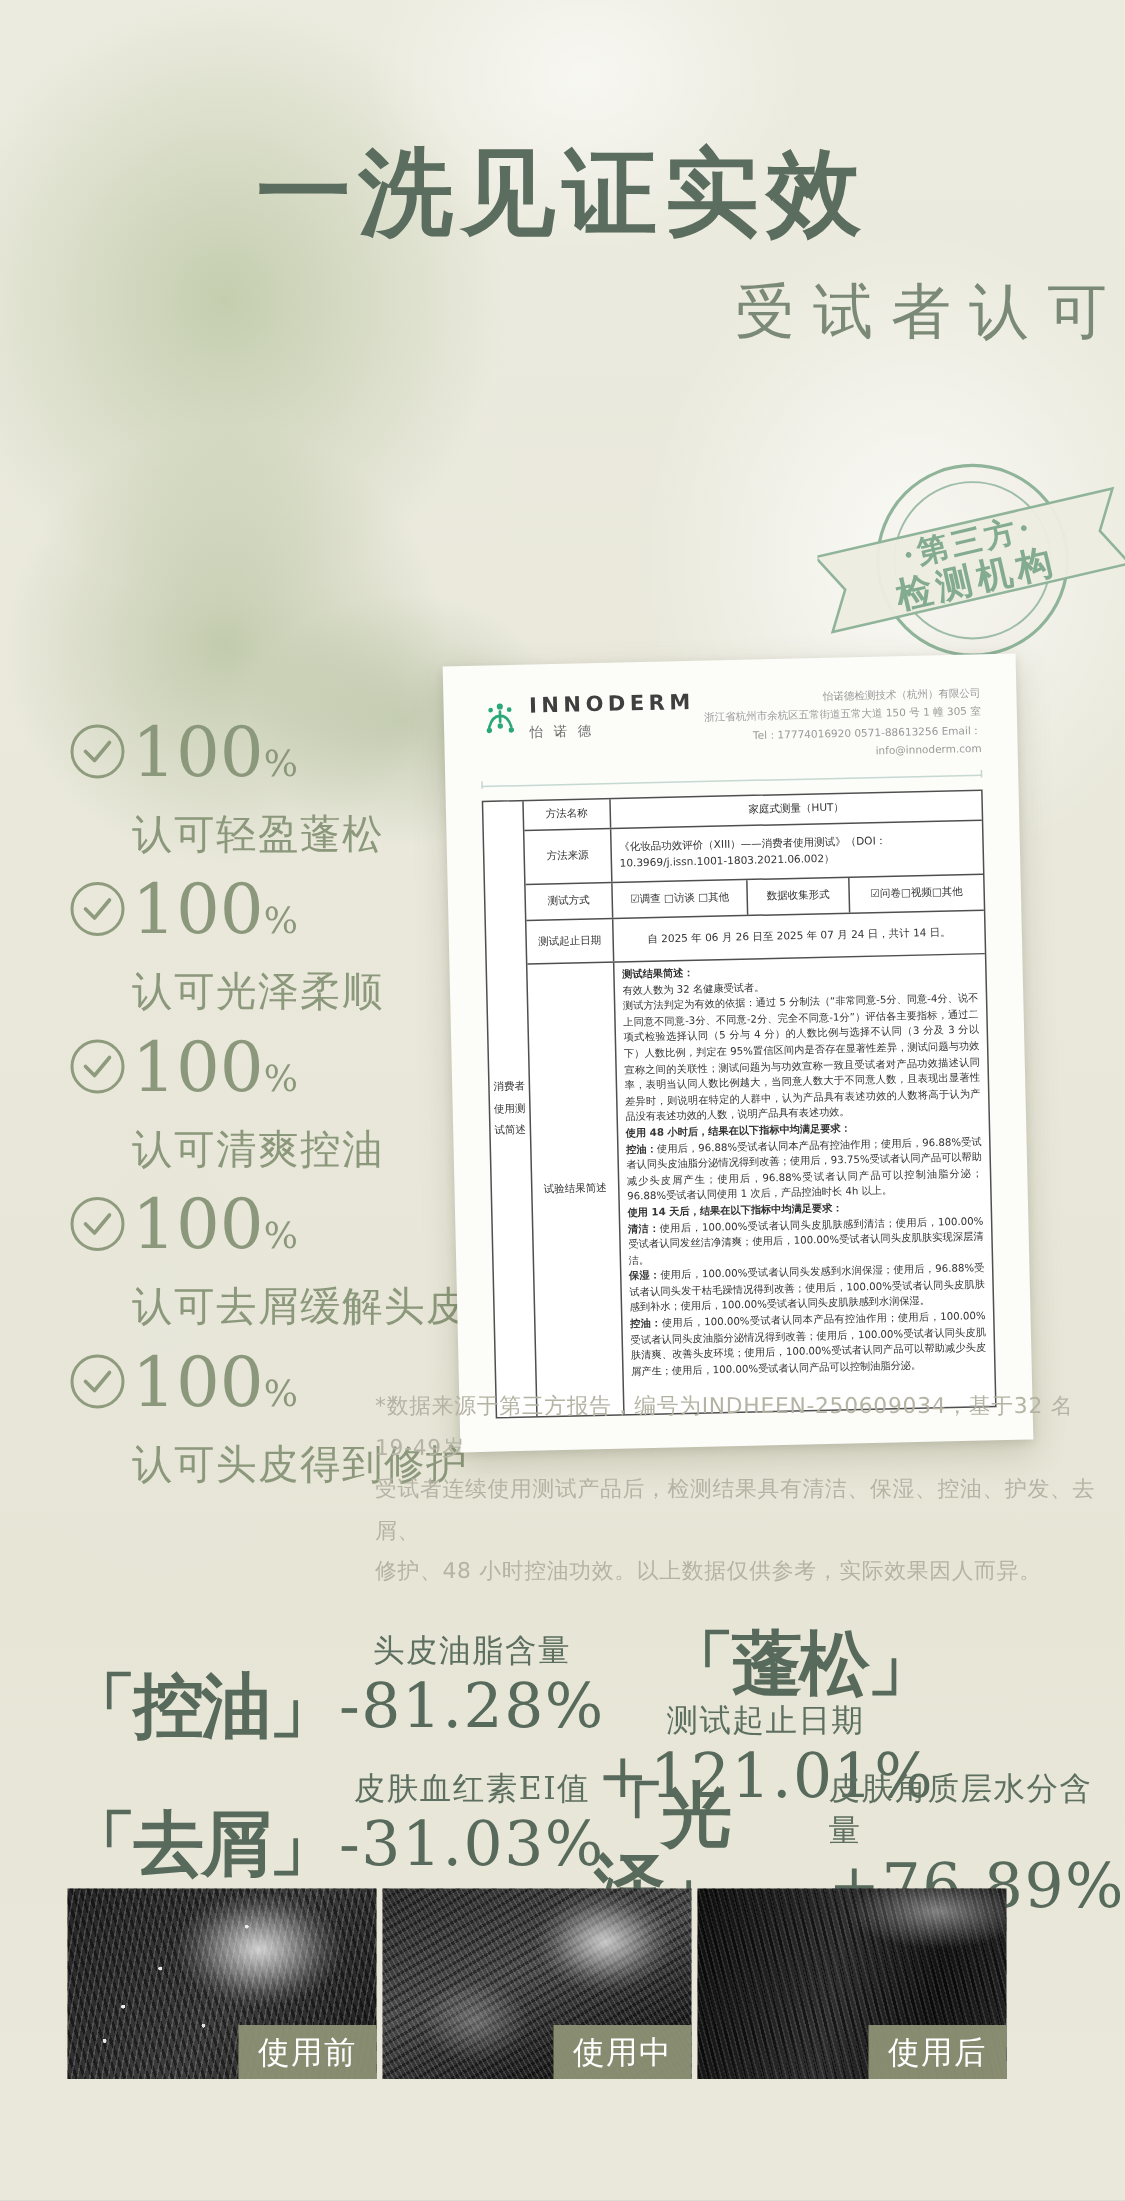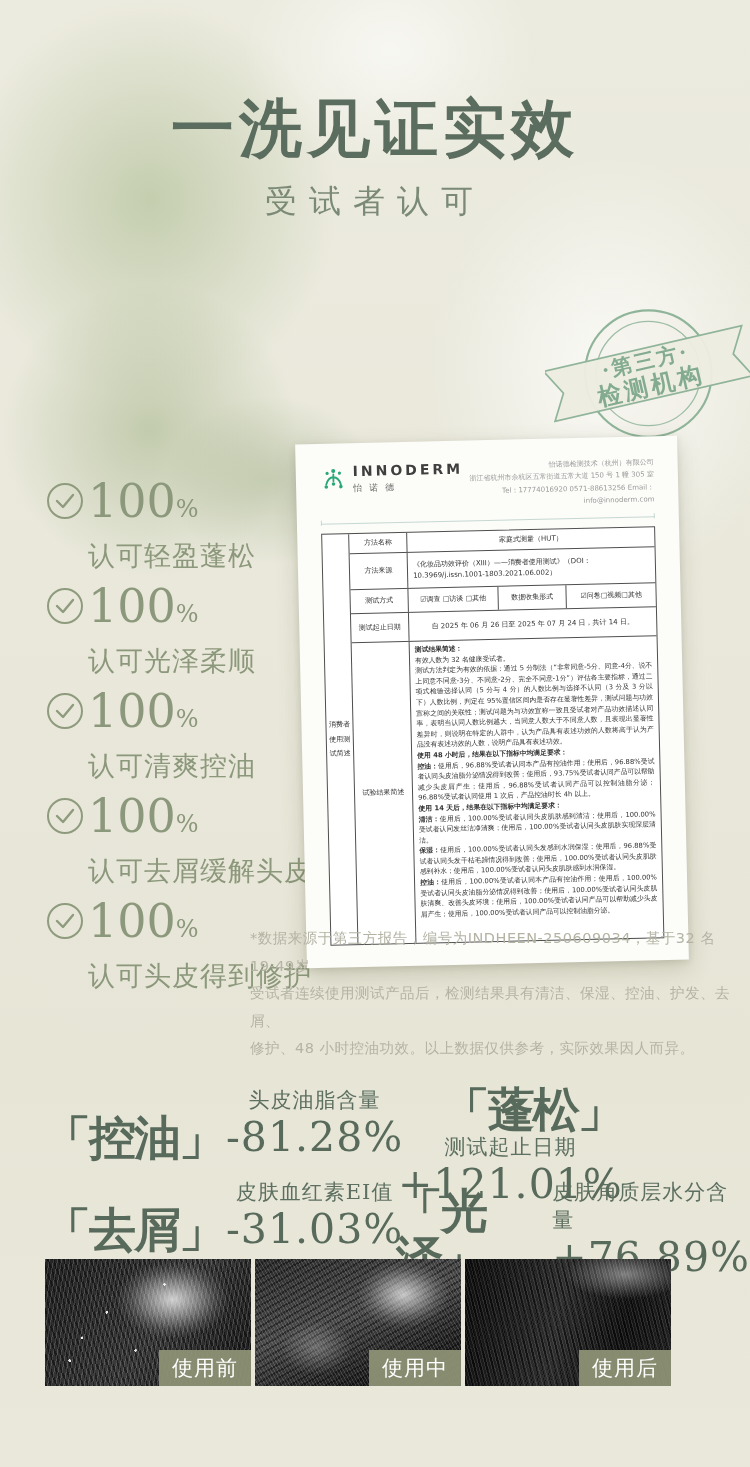--- a/index.html
+++ b/index.html
@@ -22,23 +22,23 @@
     background:radial-gradient(closest-side, rgba(255,255,255,.75), rgba(255,255,255,0) 70%); }
   .blob.b5 { left:180px; top:-120px; width:420px; height:340px;
     background:radial-gradient(closest-side, rgba(255,255,255,.6), rgba(255,255,255,0) 70%); }
   .blob.b6 { left:-40px; top:620px; width:300px; height:500px;
     background:radial-gradient(closest-side, rgba(231,230,218,.9), rgba(231,230,218,0) 75%); }
 
   
   .title { position:absolute; left:0; top:86px; width:100%; text-align:center;
     font-family:"DejaVu Serif","Liberation Serif",serif; font-weight:700;
     font-size:63px; letter-spacing:5px; color:#5b6d5e; }
-  .subtitle { position:absolute; left:0; top:180px; width:100%; text-align:center;
+  .subtitle { position:absolute; left:0; top:180px; width:100%; text-align:right;
     font-family:"DejaVu Serif","Liberation Serif",serif; font-weight:500;
-    font-size:32px; letter-spacing:12px; color:#7b8a76; }
+    font-size:40px; letter-spacing:12px; color:#7b8a76; }
 
   
   .stamp { position:absolute; left:545px; top:297px; width:205px; height:165px; }
 
   
   .approvals { position:absolute; left:46px; top:478px; width:330px; }
   .appr-item { height:77px; margin-bottom:28px; position:relative; }
   .appr-icon { position:absolute; left:0; top:4px; width:38px; height:38px; }
   .appr-line1 { padding-left:42px; font-family:"DejaVu Serif","Liberation Serif",serif;
     color:#8c987b; font-size:46px; line-height:46px; }

